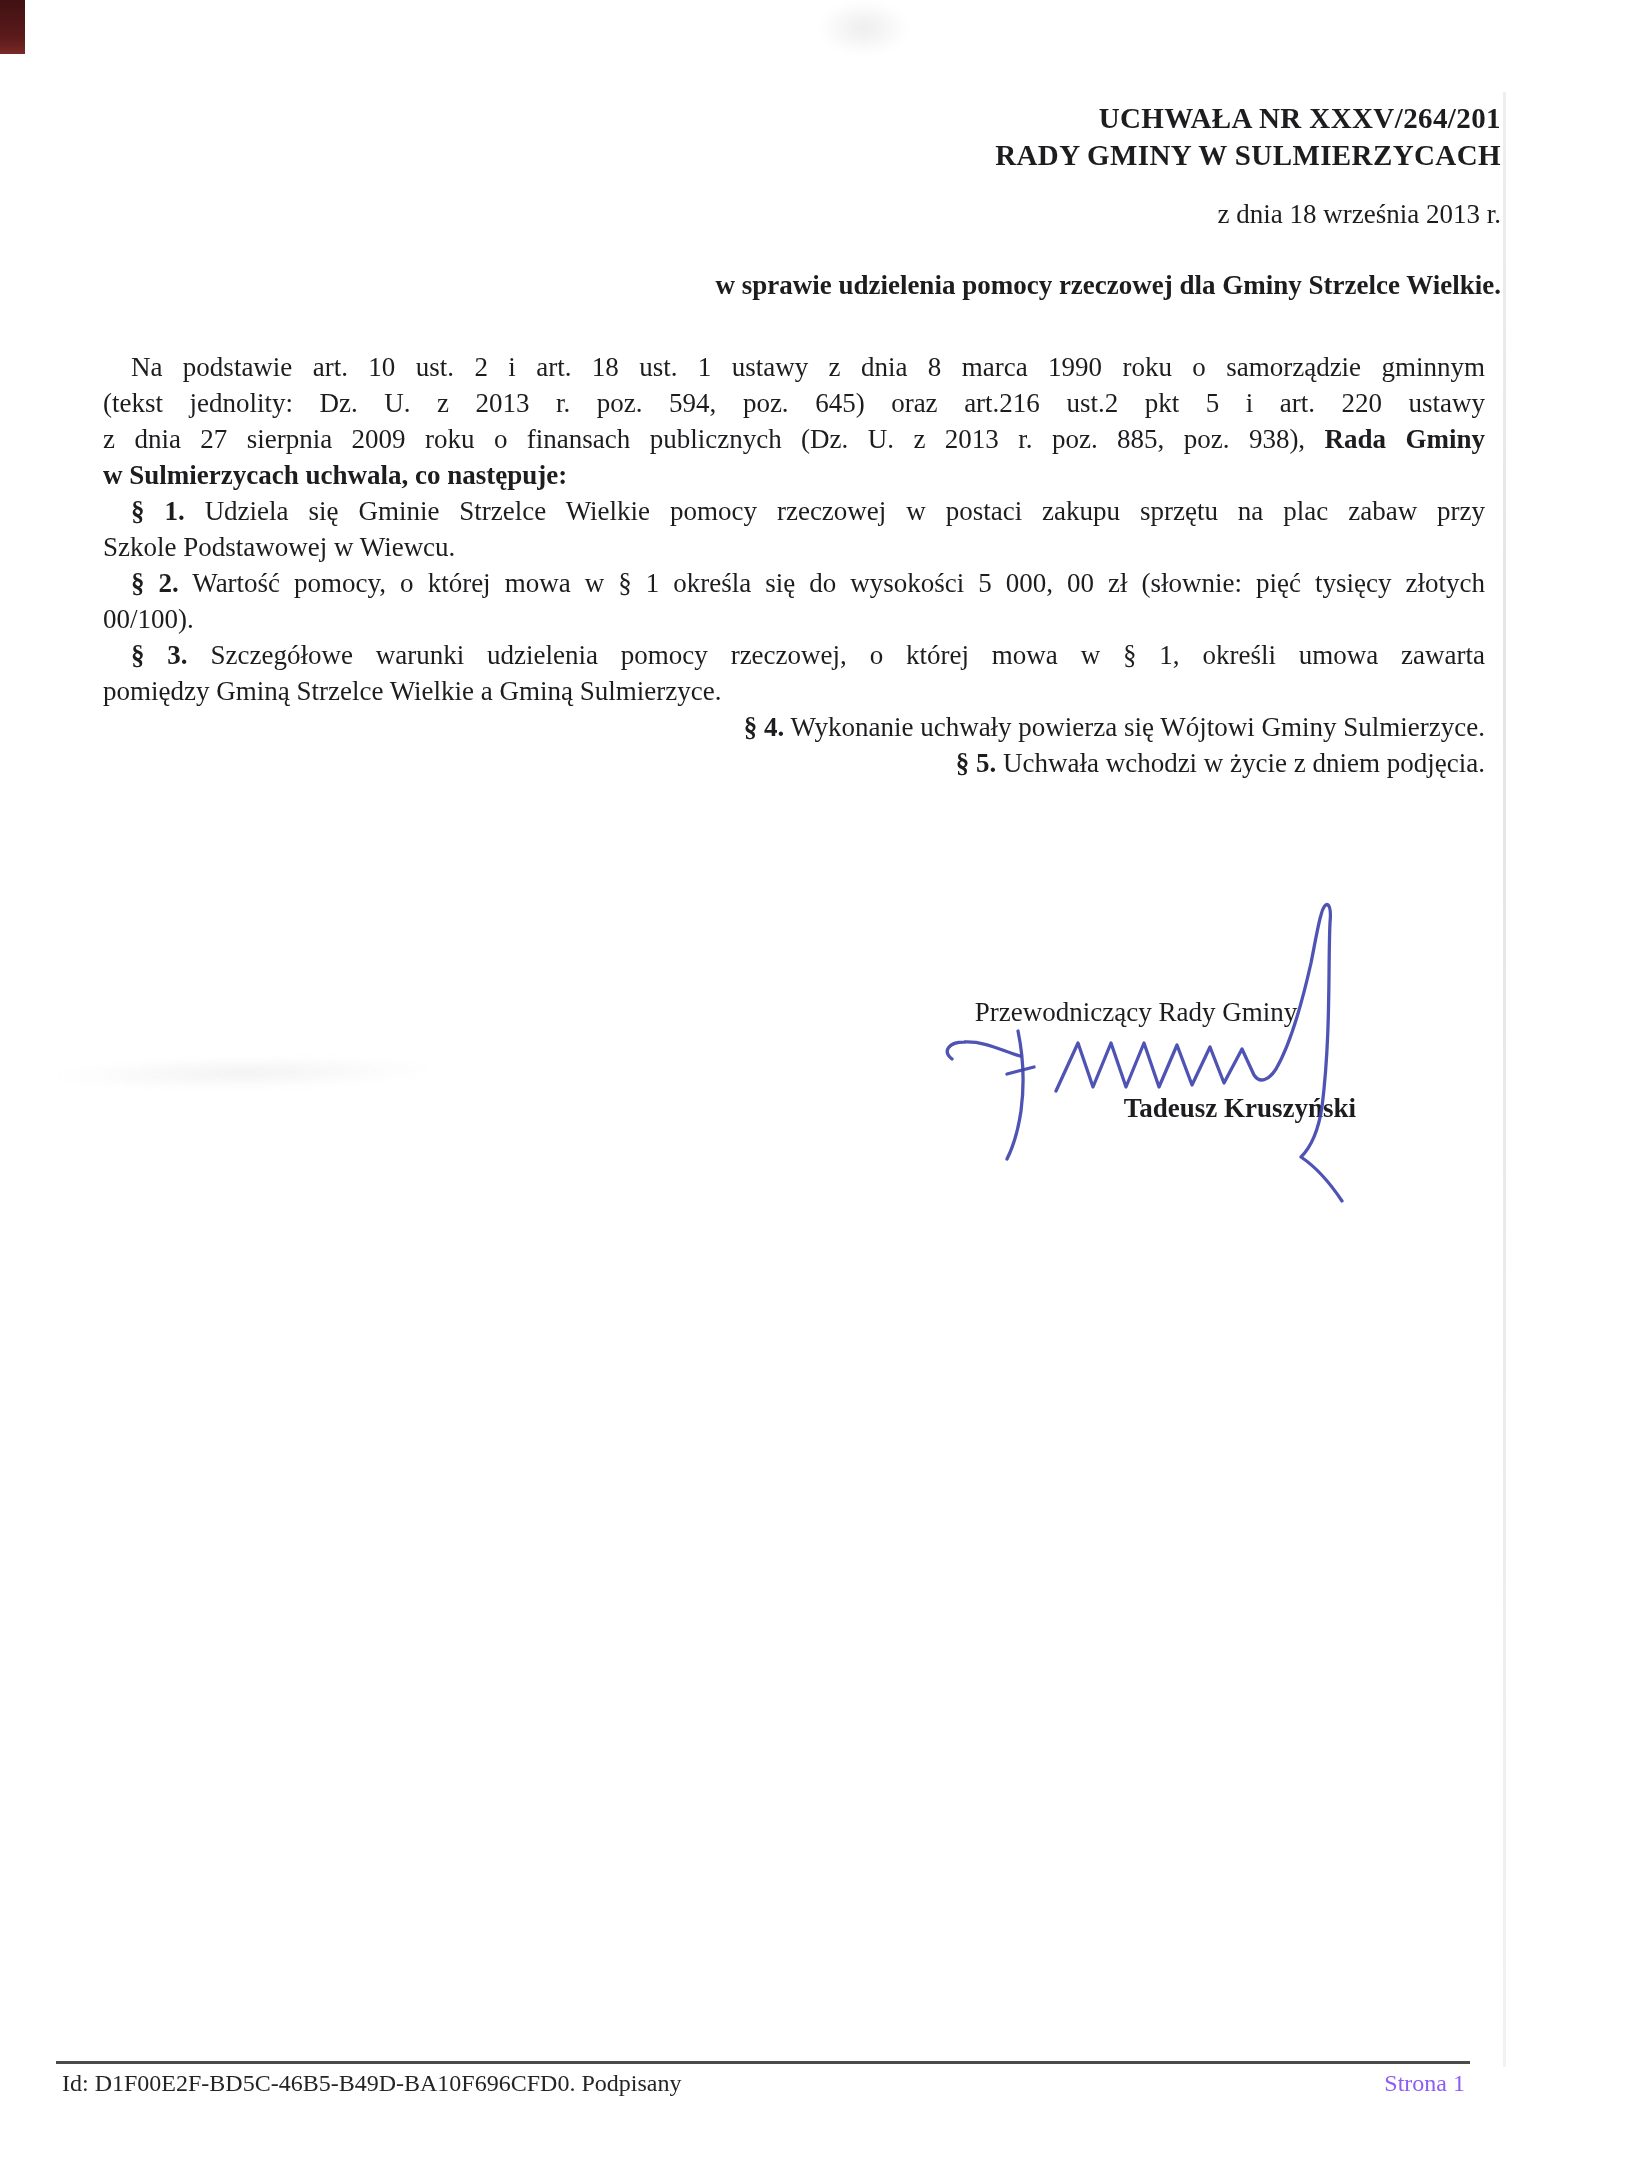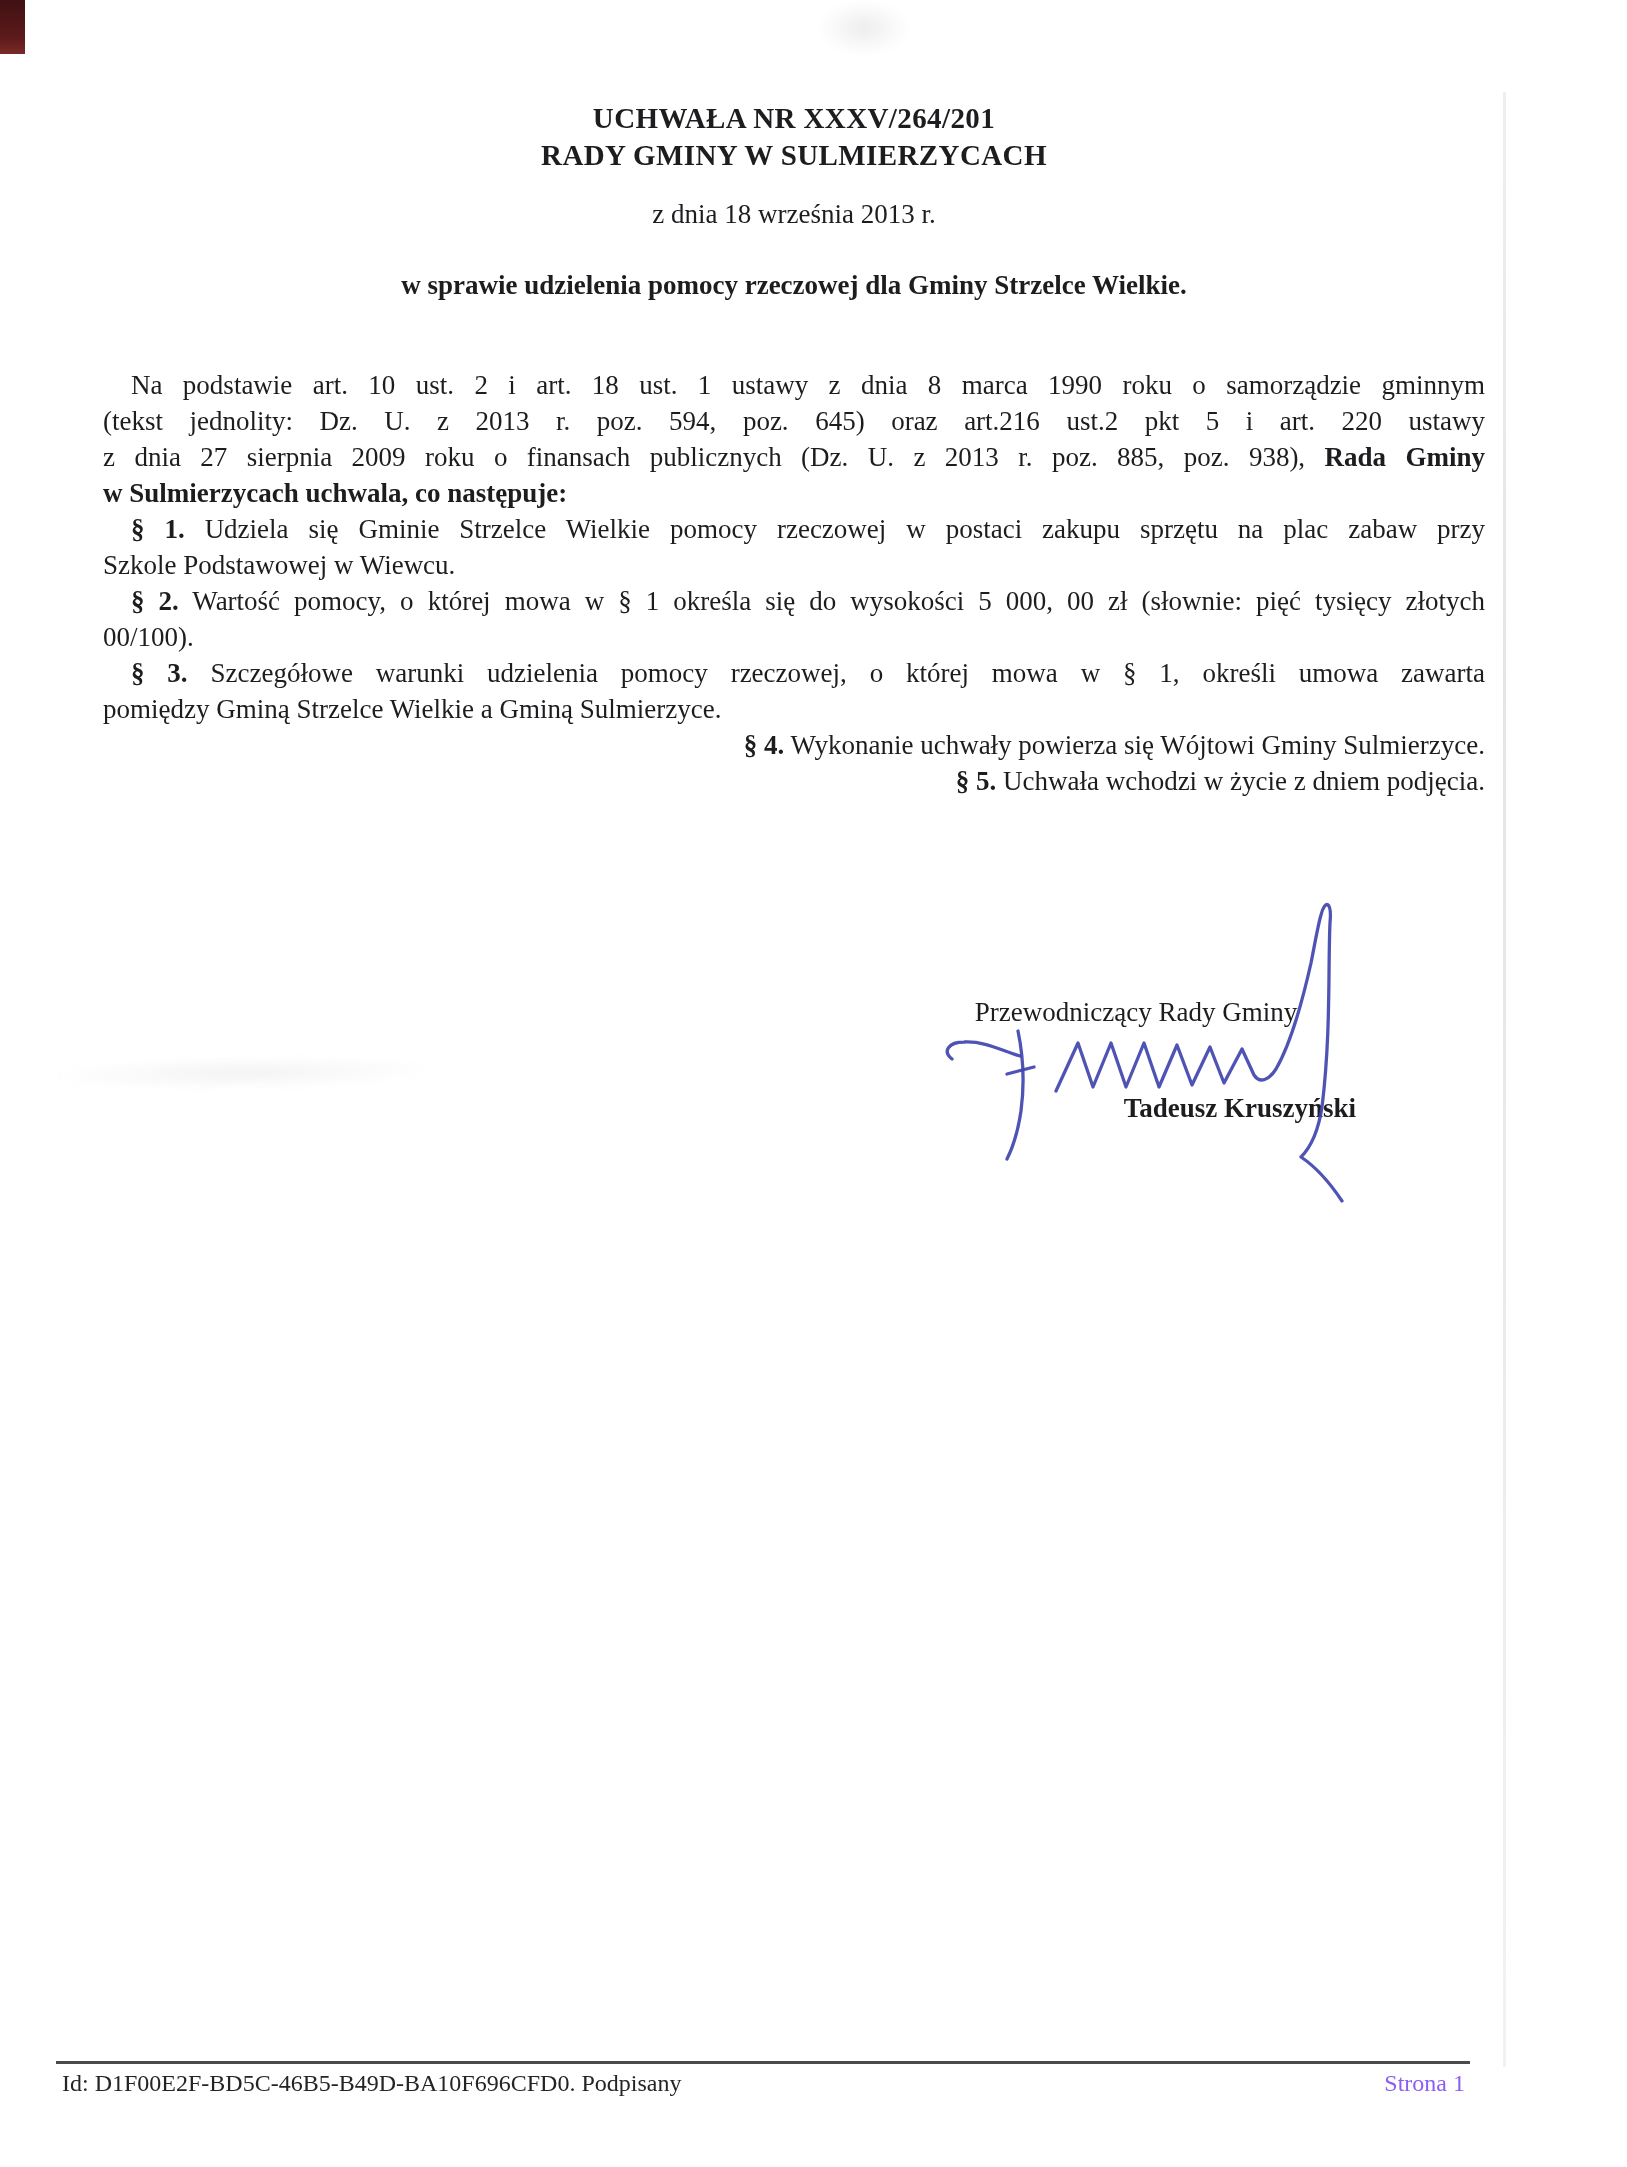--- a/index.html
+++ b/index.html
@@ -2,26 +2,26 @@
 <html lang="pl"><head>
 <meta charset="utf-8">
 <style>
   html,body{margin:0;padding:0;background:#ffffff;}
   .page{
     position:relative;width:1627px;height:2167px;background:#ffffff;
     font-family:"Liberation Serif","DejaVu Serif",serif;color:#1d1d20;
     overflow:hidden;
   }
   
-  .centered{position:absolute;left:103px;width:1382px;text-align:center;}
+  .centered{position:absolute;left:119px;width:1382px;text-align:right;}
   .title-block{top:100px;font-weight:bold;font-size:29px;line-height:37px;letter-spacing:.4px;}
   .date-line{top:199px;font-size:27px;}
   .subject-line{top:270px;font-size:27px;font-weight:bold;}
   
-  .doc-body{position:absolute;left:103px;top:367px;width:1382px;font-size:27px;line-height:36px;}
+  .doc-body{position:absolute;left:103px;top:349px;width:1382px;font-size:27px;line-height:36px;}
   .ln{white-space:normal;}
   .just{text-align:justify;text-align-last:justify;}
   .indent{text-indent:28px;text-align:right;}
   .b{font-weight:bold;}
   .sec{margin-top:0;}
   
   .sig-role{position:absolute;left:916px;top:997px;width:440px;text-align:center;font-size:27px;}
   .sig-name{position:absolute;left:916px;top:1093px;width:440px;text-align:right;font-size:27px;font-weight:bold;}
   .sig-svg{position:absolute;left:930px;top:885px;width:460px;height:330px;pointer-events:none;}
   .sig-svg path{fill:none;stroke:var(--ink,#4044ad);stroke-width:3.3;stroke-linecap:round;stroke-linejoin:round;opacity:.92;}

